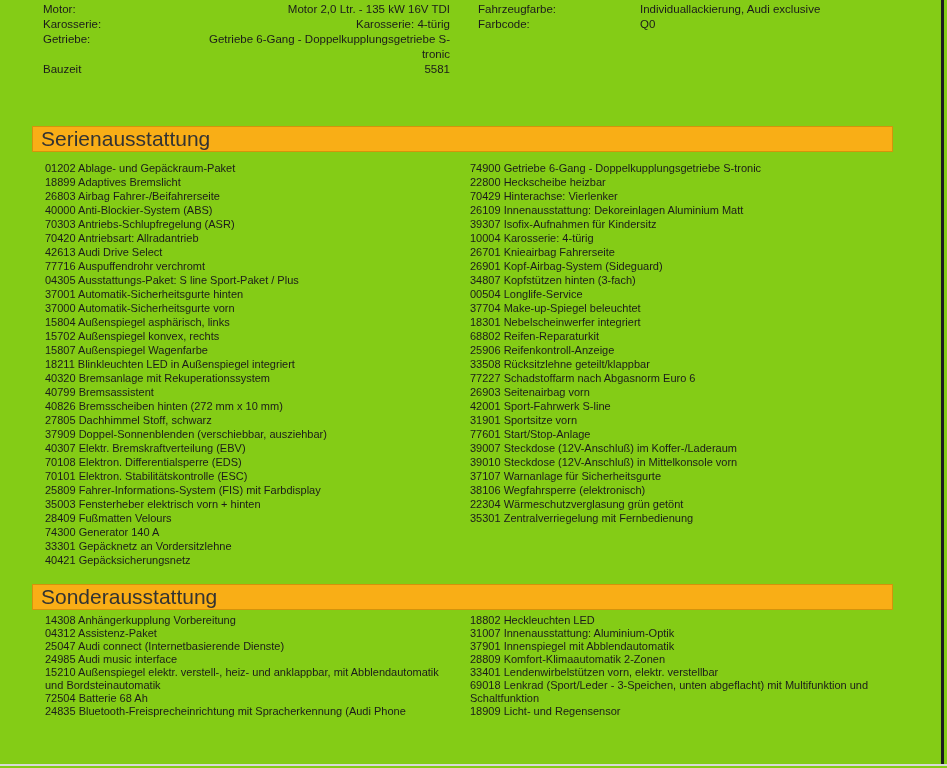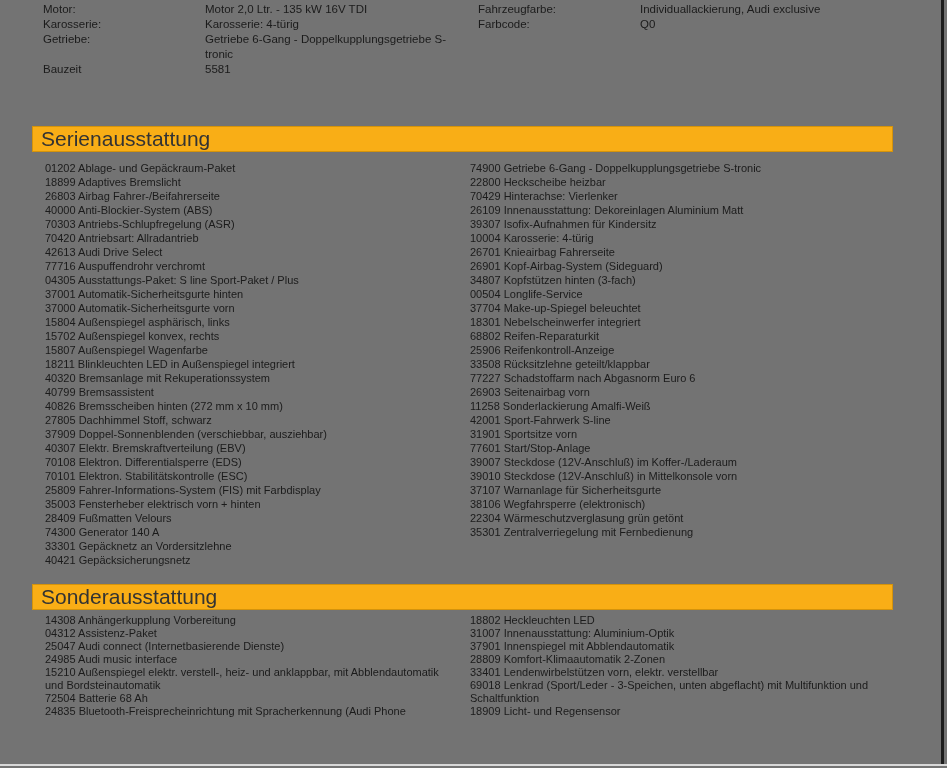--- a/index.html
+++ b/index.html
@@ -2,42 +2,42 @@
 <html lang="de" style="--bar-bg: #f9ae16; --bar-border: #d4930b; --text: #1b1b1b; --edge: #1c1c1c; --bottom-edge: #d8d8d8;"><head>
 <meta charset="utf-8">
 <style>
   * { margin:0; padding:0; box-sizing:border-box; }
   html,body { background:#ffffff; }
   body { font-family:"Liberation Sans", sans-serif; color:var(--text,#1b1b1b); }
 
   .page {
     position:relative;
     width:947px; height:768px;
-    background:#737373;
+    background:#84cc16;
     overflow:hidden;
     padding-left:28px;
   }
 
   
   .page-right-edge {
     position:absolute; top:0; left:941px; width:3px; height:766px;
     background:var(--edge,#1c1c1c);
   }
   .page-bottom-edge {
     position:absolute; top:764px; left:0; width:947px; height:2px;
     background:var(--bottom-edge,#d8d8d8);
   }
 
   
   .info-block { position:absolute; top:2px; font-size:11.5px; line-height:15px; }
   .info-left  { left:43px;  width:412px; }
   .info-right { left:478px; width:460px; }
   .info-row { display:flex; }
   .info-label { flex:none; width:162px; }
-  .info-left .info-value { width:245px; }
+  .info-left .info-value { width:245px;text-align:right; }
   .info-right .info-value { width:295px; }
 
   
   .section-bar {
     position:absolute; left:32px; width:861px; height:26px;
     background:var(--bar-bg,#f9ae16);
     border:1px solid var(--bar-border,#d4930b);
     font-size:21px; line-height:23px;
     padding-left:8px;
     color:#333333;
@@ -190,21 +190,20 @@
         <div class="equip-item"><span>68802</span> <span>Reifen-Reparaturkit</span></div>
 
         <div class="equip-item"><span>25906</span> <span>Reifenkontroll-Anzeige</span></div>
 
         <div class="equip-item"><span>33508</span> <span>Rücksitzlehne geteilt/klappbar</span></div>
 
         <div class="equip-item"><span>77227</span> <span>Schadstoffarm nach Abgasnorm Euro 6</span></div>
 
         <div class="equip-item"><span>26903</span> <span>Seitenairbag vorn</span></div>
 
-        <div class="equip-item"><span>11258</span> <span>Sonderlackierung Amalfi-Weiß</span></div>
 
         <div class="equip-item"><span>42001</span> <span>Sport-Fahrwerk S-line</span></div>
 
         <div class="equip-item"><span>31901</span> <span>Sportsitze vorn</span></div>
 
         <div class="equip-item"><span>77601</span> <span>Start/Stop-Anlage</span></div>
 
         <div class="equip-item"><span>39007</span> <span>Steckdose (12V-Anschluß) im Koffer-/Laderaum</span></div>
 
         <div class="equip-item"><span>39010</span> <span>Steckdose (12V-Anschluß) in Mittelkonsole vorn</span></div>

